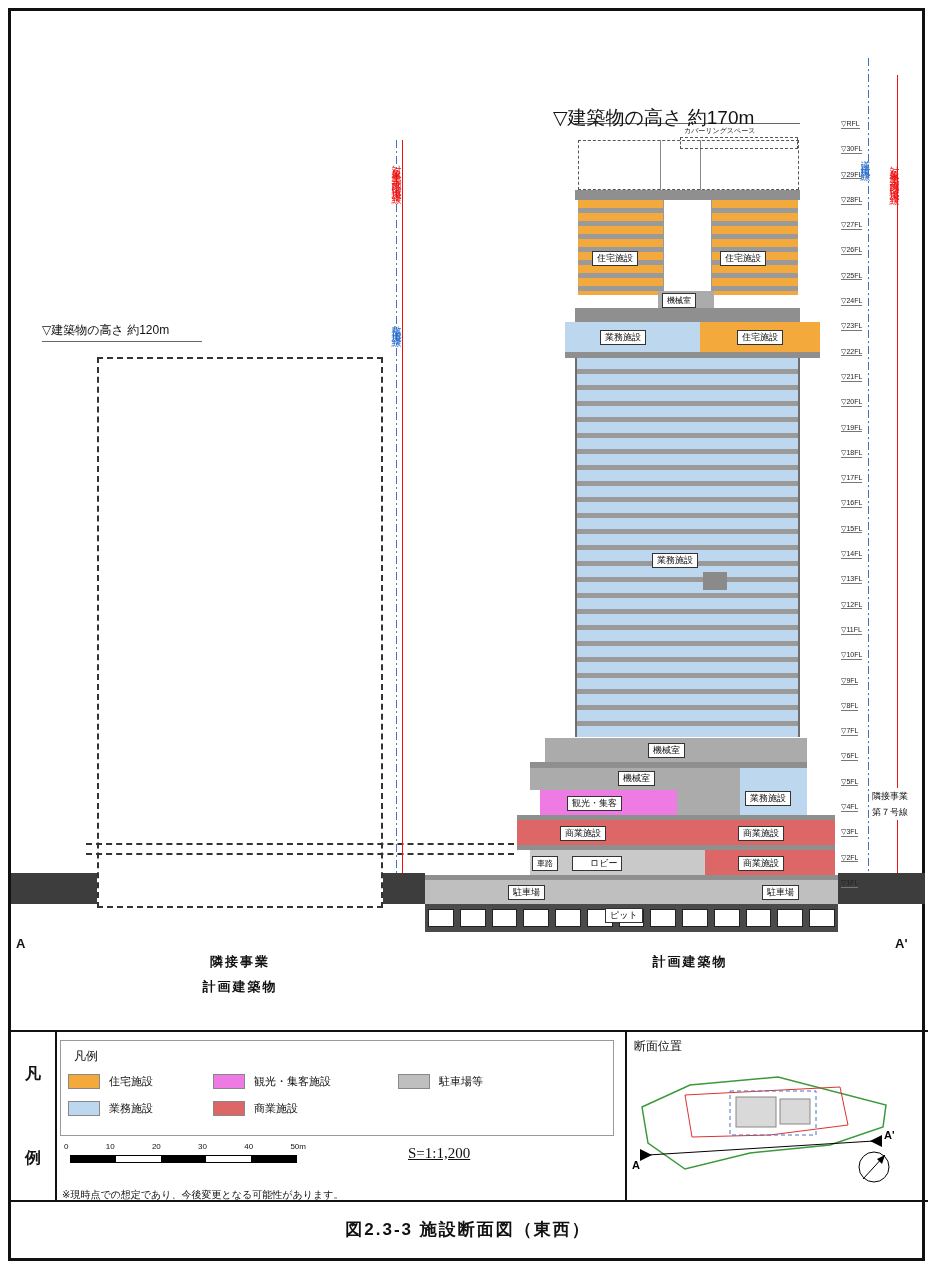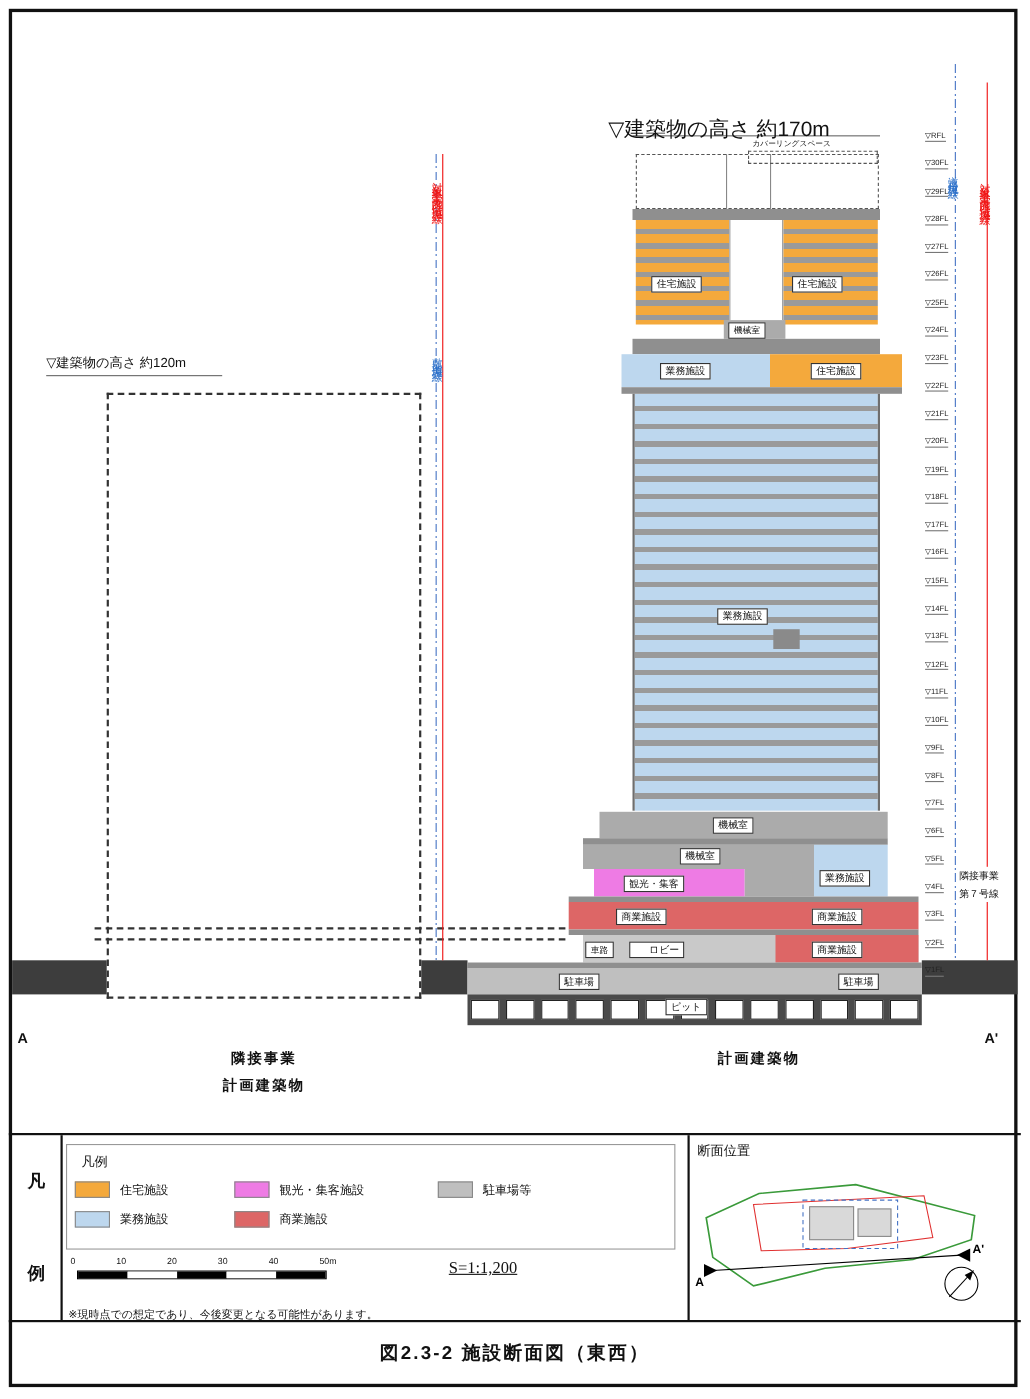--- a/index.html
+++ b/index.html
@@ -262,14 +262,14 @@
     <polygon points="254,80 242,86 254,92" fill="#000"></polygon>
     <text x="4" y="114" font-size="11" font-weight="bold">A</text>
     <text x="256" y="84" font-size="11" font-weight="bold">A'</text>
     <circle cx="246" cy="112" r="15" fill="none" stroke="#000" stroke-width="1"></circle>
     <line x1="235" y1="124" x2="257" y2="100" stroke="#000" stroke-width="1"></line>
     <polygon points="257,100 249,104 254,109" fill="#000"></polygon>
   </svg>
 
   <div class="hline" style="left:8px;top:1200px;width:920px;"></div>
   <div class="abs" style="left:8px;top:1200px;width:920px;height:58px;display:flex;align-items:center;justify-content:center;
-       font-size:17px;font-weight:bold;letter-spacing:2px;z-index:6;">図2.3-2  施設断面図（東西）</div>
+       font-size:17px;font-weight:bold;letter-spacing:2px;z-index:6;">図2.3-3  施設断面図（東西）</div>
 </div>
 
 </body></html>

